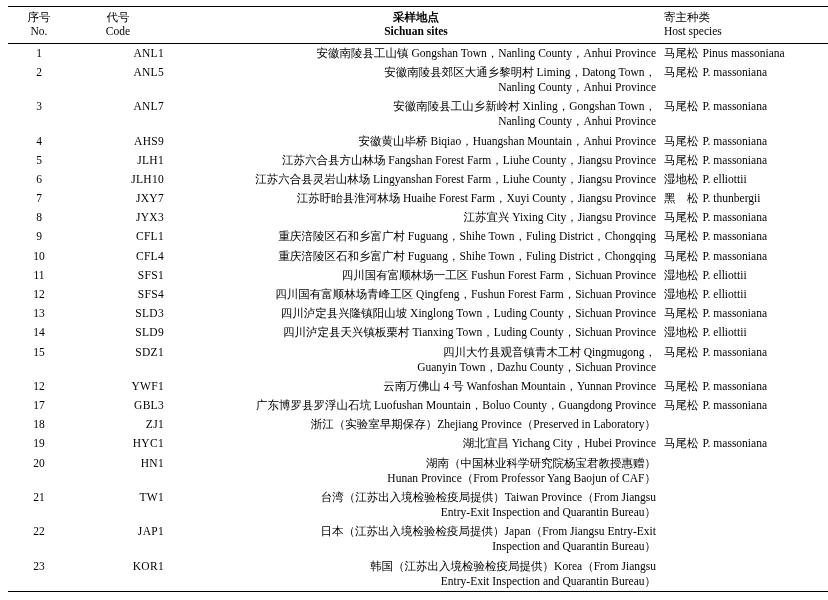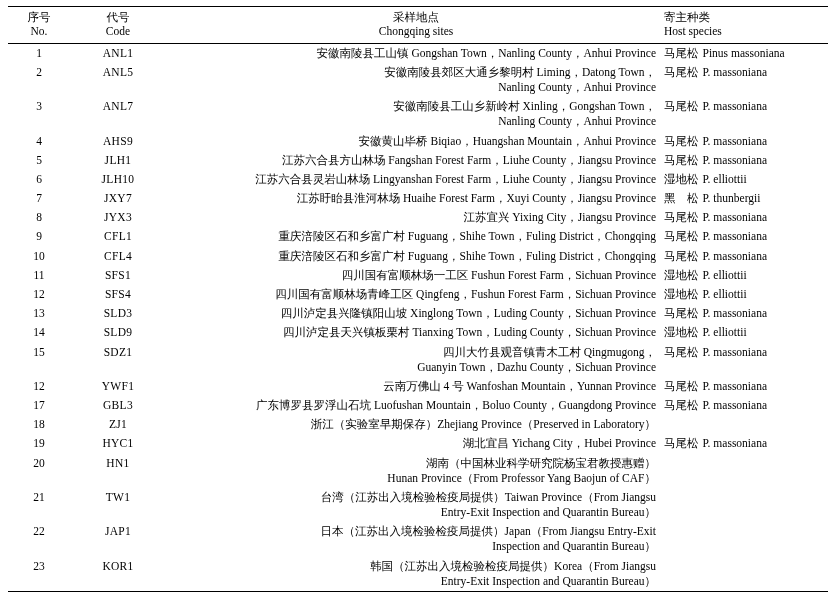--- a/index.html
+++ b/index.html
@@ -42,21 +42,21 @@
   }
   .rule-bottom {
     border-bottom: 1.6px solid #000;
   }
   table.data tbody td {
     vertical-align: top;
     padding: 2.0px 2px 2.0px 2px;
     line-height: 1.32;
   }
   .col-no    { width: 58px;  text-align: center; }
-  .col-code  { width: 92px;  text-align: center; }
+  .col-code  { width: 92px;  text-align: right; }
   .col-site  { width: 480px; text-align: left; padding-left: 10px !important;}
   .col-host  { width: 182px; text-align: left; padding-left: 6px !important;}
 
   .hdr-cn { display: block; }
   .hdr-en { display: block; }
 
   .code-cell { letter-spacing: 0.3px; }
   .site-cell .line { display: block; white-space: nowrap; text-align: right; }
   .host-cell .line { display: block; white-space: nowrap; }
   .ital { }
@@ -71,23 +71,23 @@
     <thead>
       <tr class="rule-top rule-mid">
         <th class="col-no">
           <span class="hdr-cn">序号</span>
           <span class="hdr-en">No.</span>
         </th>
         <th class="col-code">
           <span class="hdr-cn">代号</span>
           <span class="hdr-en">Code</span>
         </th>
-        <th class="col-site" style="text-align:center;">
+        <th class="col-site" style="text-align:center;font-weight:bold;">
           <span class="hdr-cn">采样地点</span>
-          <span class="hdr-en">Chongqing sites</span>
+          <span class="hdr-en">Sichuan sites</span>
         </th>
         <th class="col-host" style="text-align:left;">
           <span class="hdr-cn">寄主种类</span>
           <span class="hdr-en">Host species</span>
         </th>
       </tr>
     </thead>
     <tbody id="tbody">
         <tr>
           <td class="col-no">1</td>

